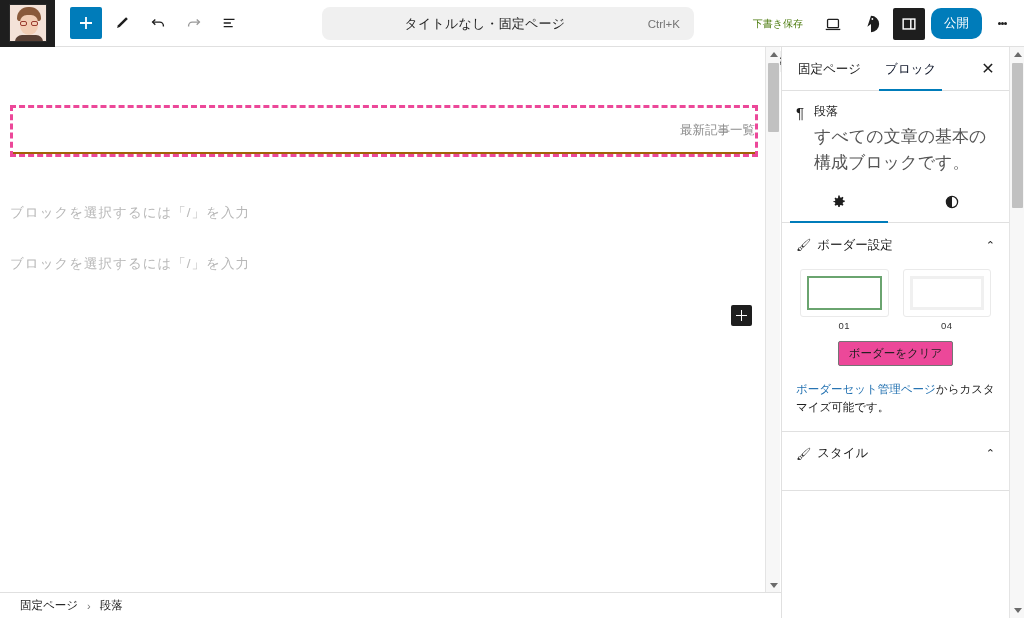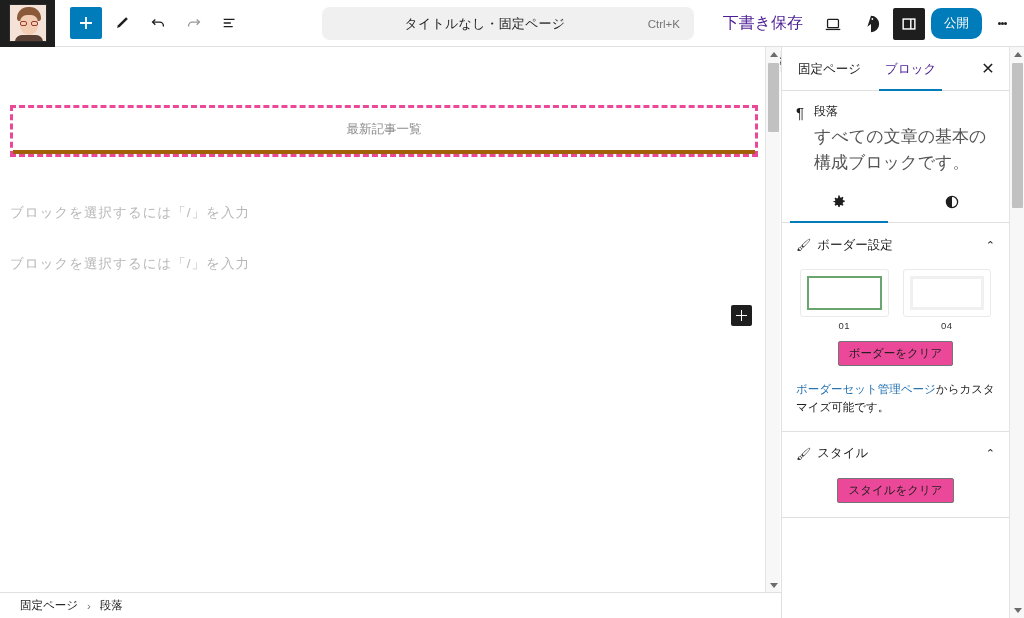--- a/index.html
+++ b/index.html
@@ -61,21 +61,21 @@
   }
   .doc-shortcut {
     font-size: 11.5px; color: #757575; padding-right: 14px;
   }
 
   .tb-right {
     position: absolute; right: 8px; top: 0; height: 47px;
     display: flex; align-items: center; gap: 6px;
   }
   .link-btn {
-    font-size: 16px; color: #4c1d95; cursor: pointer;
+    font-size: 10px; color: #4d7c0f; cursor: pointer;
     padding: 6px 8px; background: none; border: none;
     font-family: Liberation Sans, sans-serif;
   }
   .pub-btn {
     background: #007cba; color: #fff; font-size: 12.5px;
     border: none; border-radius: 10px; padding: 7px 13px; cursor: pointer;
     font-family: inherit;
   }
   .kebab { width: 28px; height: 32px; display:flex; align-items:center;
     justify-content:center; cursor:pointer; }
@@ -95,21 +95,21 @@
 
   .selected-block {
     position: absolute; left: 10px; top: 58px; width: 748px; height: 52px;
     border: 3px dashed #ec4899; background: #ffffff;
   }
   .tabs-row { display: flex; width: 100%; height: 100%; }
   .tab-item {
     flex: 1; display: flex; align-items: center; justify-content: center;
     font-size: 12.5px; position: relative; cursor: pointer;
   }
-  .tab-item.inactive { color: #8c8c8c; border-bottom: 4px solid #a16207; }
+  .tab-item.inactive { color: #8c8c8c; border-bottom: 2px solid #a16207; justify-content: flex-end; }
   .tab-item.active { color: #2e7d4f; border-bottom: 2px solid #3a7d46; }
 
   .para-line {
     position: absolute; left: 10px; font-size: 13.5px; color: #b8b8b8;
     letter-spacing: 1px;
   }
   .para-1 { top: 157px; }
   .para-2 { top: 208px; }
 
   .inserter-btn {
@@ -152,21 +152,21 @@
     overflow: hidden;
   }
   .side-tabs {
     display: flex; align-items: center; height: 44px;
     border-bottom: 1px solid #e0e0e0; padding: 0 4px;
   }
   .side-tab {
     padding: 0 12px; height: 44px; line-height: 44px; font-size: 12.5px;
     color: #1e1e1e; cursor: pointer; position: relative;
   }
-  .side-tab.active { color: #4c1d95; }
+  .side-tab.active { color: #0f172a; }
   .side-tab.active::after {
     content: ""; position: absolute; left: 6px; right: 6px; bottom: 0;
     height: 2px; background: #007cba;
   }
   .side-close {
     margin-left: auto; width: 34px; height: 34px; display: flex;
     align-items: center; justify-content: center; cursor: pointer;
     font-size: 16px; color: #1e1e1e;
   }
 
@@ -402,23 +402,20 @@
         <a>ボーダーセット管理ページ</a><span>からカスタマイズ可能です。</span>
       </div>
     </div>
 
     <div class="panel">
       <div class="panel-head">
         <span class="ph-icon">🖌</span>
         <span>スタイル</span>
         <span class="ph-chev">⌃</span>
       </div>
-      <div class="btn-row" style="margin-top:2px">
-        <button class="plain-btn">スタイルをクリア</button>
-      </div>
     </div>
   </div>
 
   <div class="sb-track sb-side">
     <div class="sb-arrow" style="top:0">
         <span class="arrow-up"></span>
       </div>
     <div class="sb-thumb" style="top:16px; height:145px"></div>
     <div class="sb-arrow" style="bottom:0">
         <span class="arrow-dn"></span>

